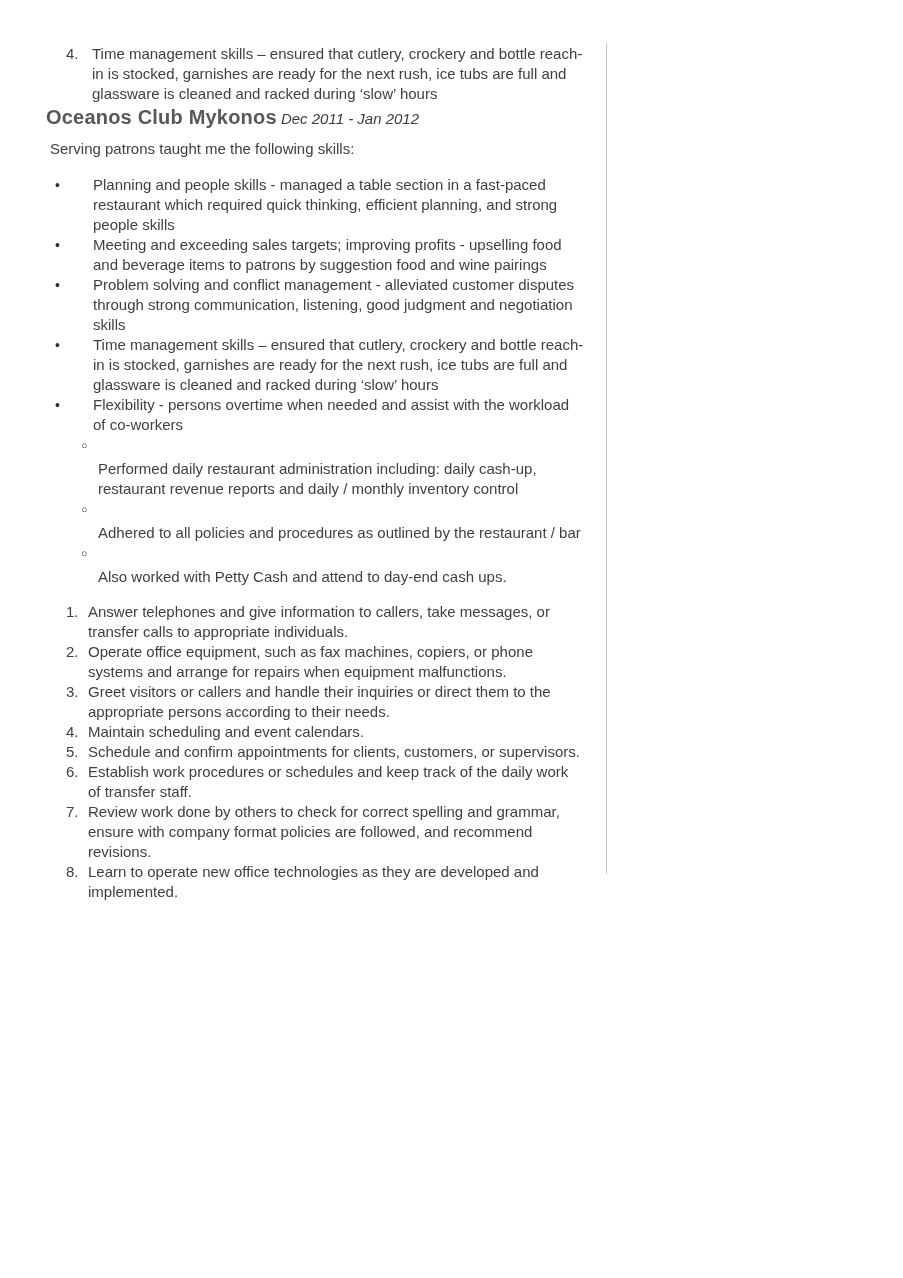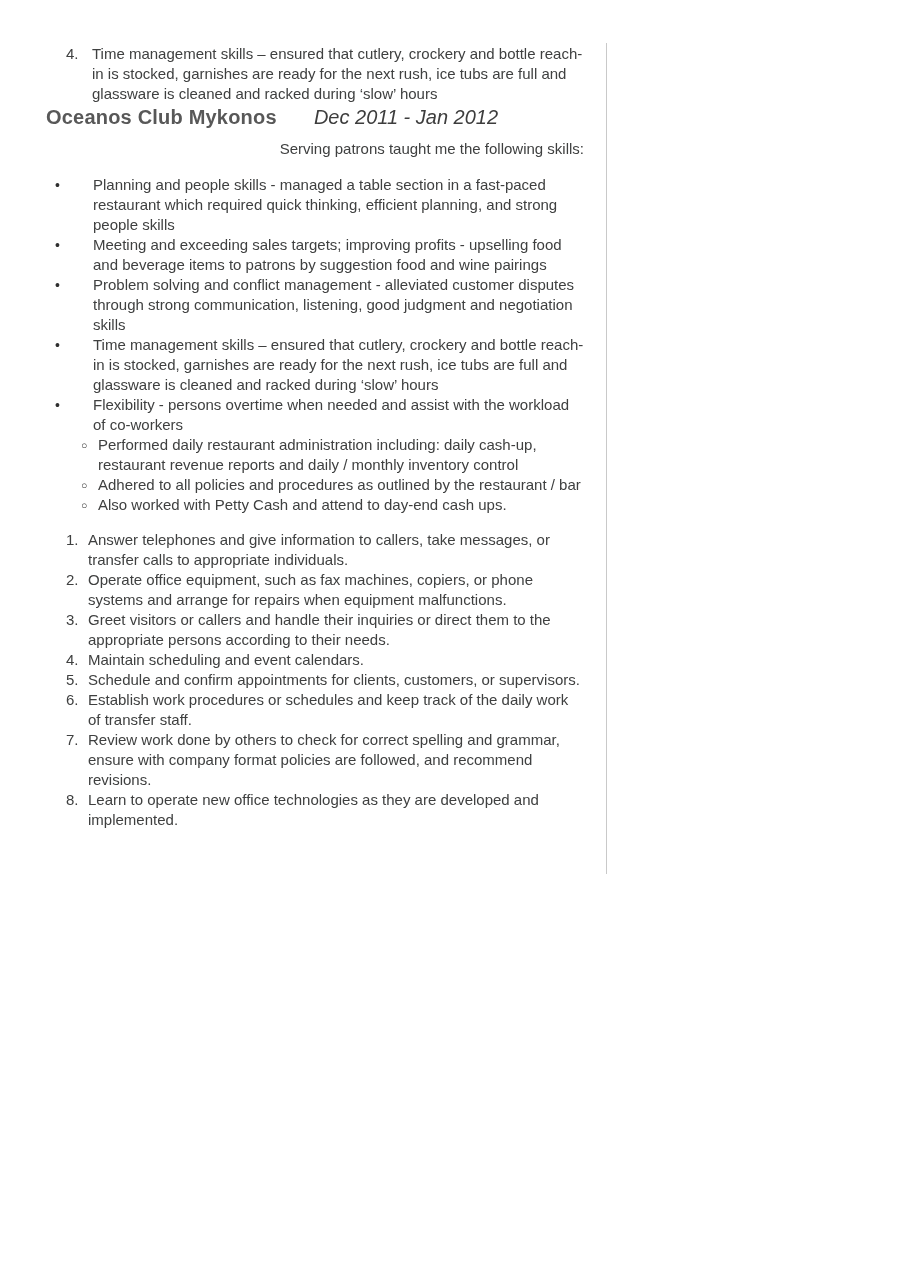--- a/index.html
+++ b/index.html
@@ -49,23 +49,23 @@
     line-height: 22px;
   }
   .company {
     font-weight: bold;
     font-size: 20px;
     color: #585858;
     letter-spacing: 0.2px;
   }
   .dates {
     font-style: italic;
-    font-size: 20px;
+    font-size: 15px;
     color: #3d3d3d;
-    margin-left: 33px;
+    margin-left: 0;
   }
   .section-label {
     font-weight: bold;
     font-size: 15.5px;
     line-height: 21px;
     color: #585858;
     letter-spacing: 0.2px;
   }
   .intro {
     margin-top: 9px;
@@ -94,20 +94,21 @@
   }
   .sub-row .marker {
     flex: 0 0 17px;
     margin-left: 35px;
     font-size: 10.5px;
     line-height: 20px;
     color: #2f2f2f;
   }
   .sub-row .txt {
     flex: 1;
+    margin-top: 24px;
   }
   
   .nlist {
     margin-top: 15px;
   }
   .n-row {
     display: flex;
     padding-left: 20px;
   }
   .n-row .num {
@@ -134,21 +135,21 @@
   <div class="cont-item">
     <span class="num">4.</span>
     <span class="txt">Time management skills – ensured that cutlery, crockery and bottle reach-in is stocked, garnishes are ready for the next rush, ice tubs are full and glassware is cleaned and racked during ‘slow’ hours</span>
   </div>
 
   <div class="company-line">
     <span class="company">Oceanos Club Mykonos</span>
     <span class="dates">Dec 2011 - Jan 2012</span>
   </div>
 
-  <p class="intro" style="margin-bottom:16px;text-align:right;">Serving patrons taught me the following skills:</p>
+  <p class="intro" style="margin-bottom:16px;">Serving patrons taught me the following skills:</p>
 
   <div class="blist">
     <div class="b-row">
       <span class="marker">•</span>
       <span class="txt">Planning and people skills - managed a table section in a fast-paced restaurant which required quick thinking, efficient planning, and strong people skills</span>
     </div>
     <div class="b-row">
       <span class="marker">•</span>
       <span class="txt">Meeting and exceeding sales targets; improving profits - upselling food and beverage items to patrons by suggestion food and wine pairings</span>
     </div>

